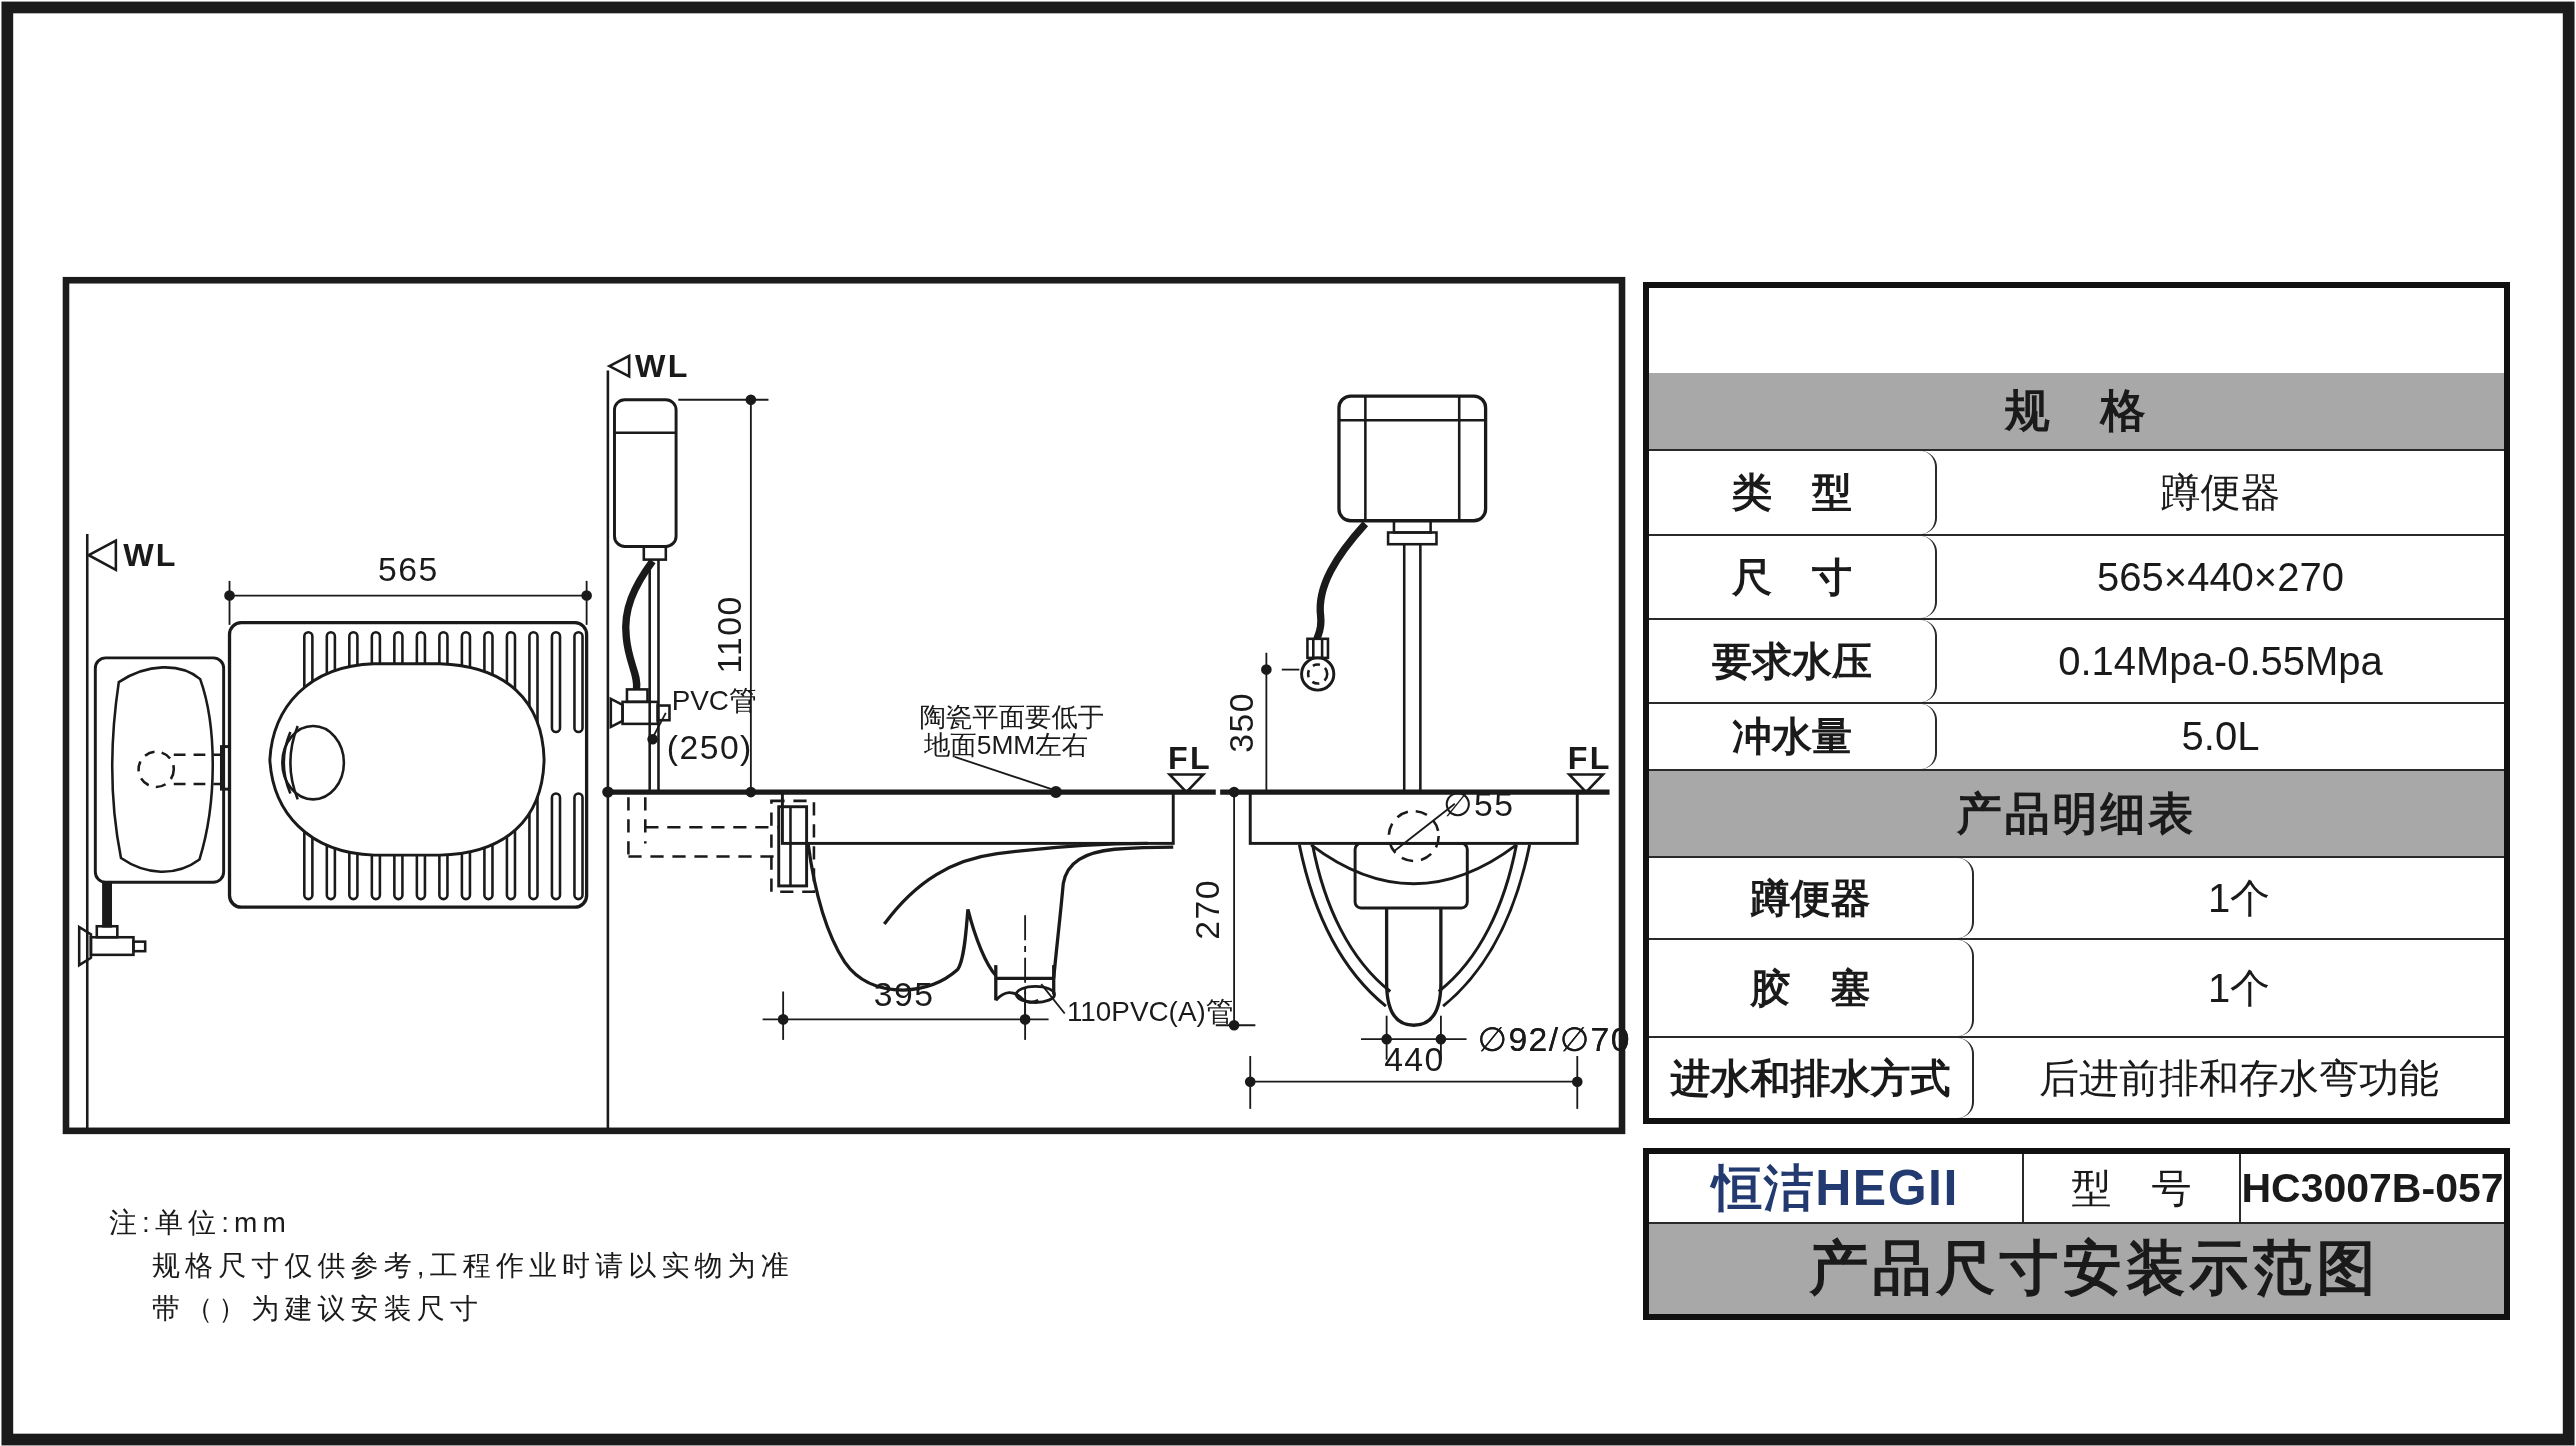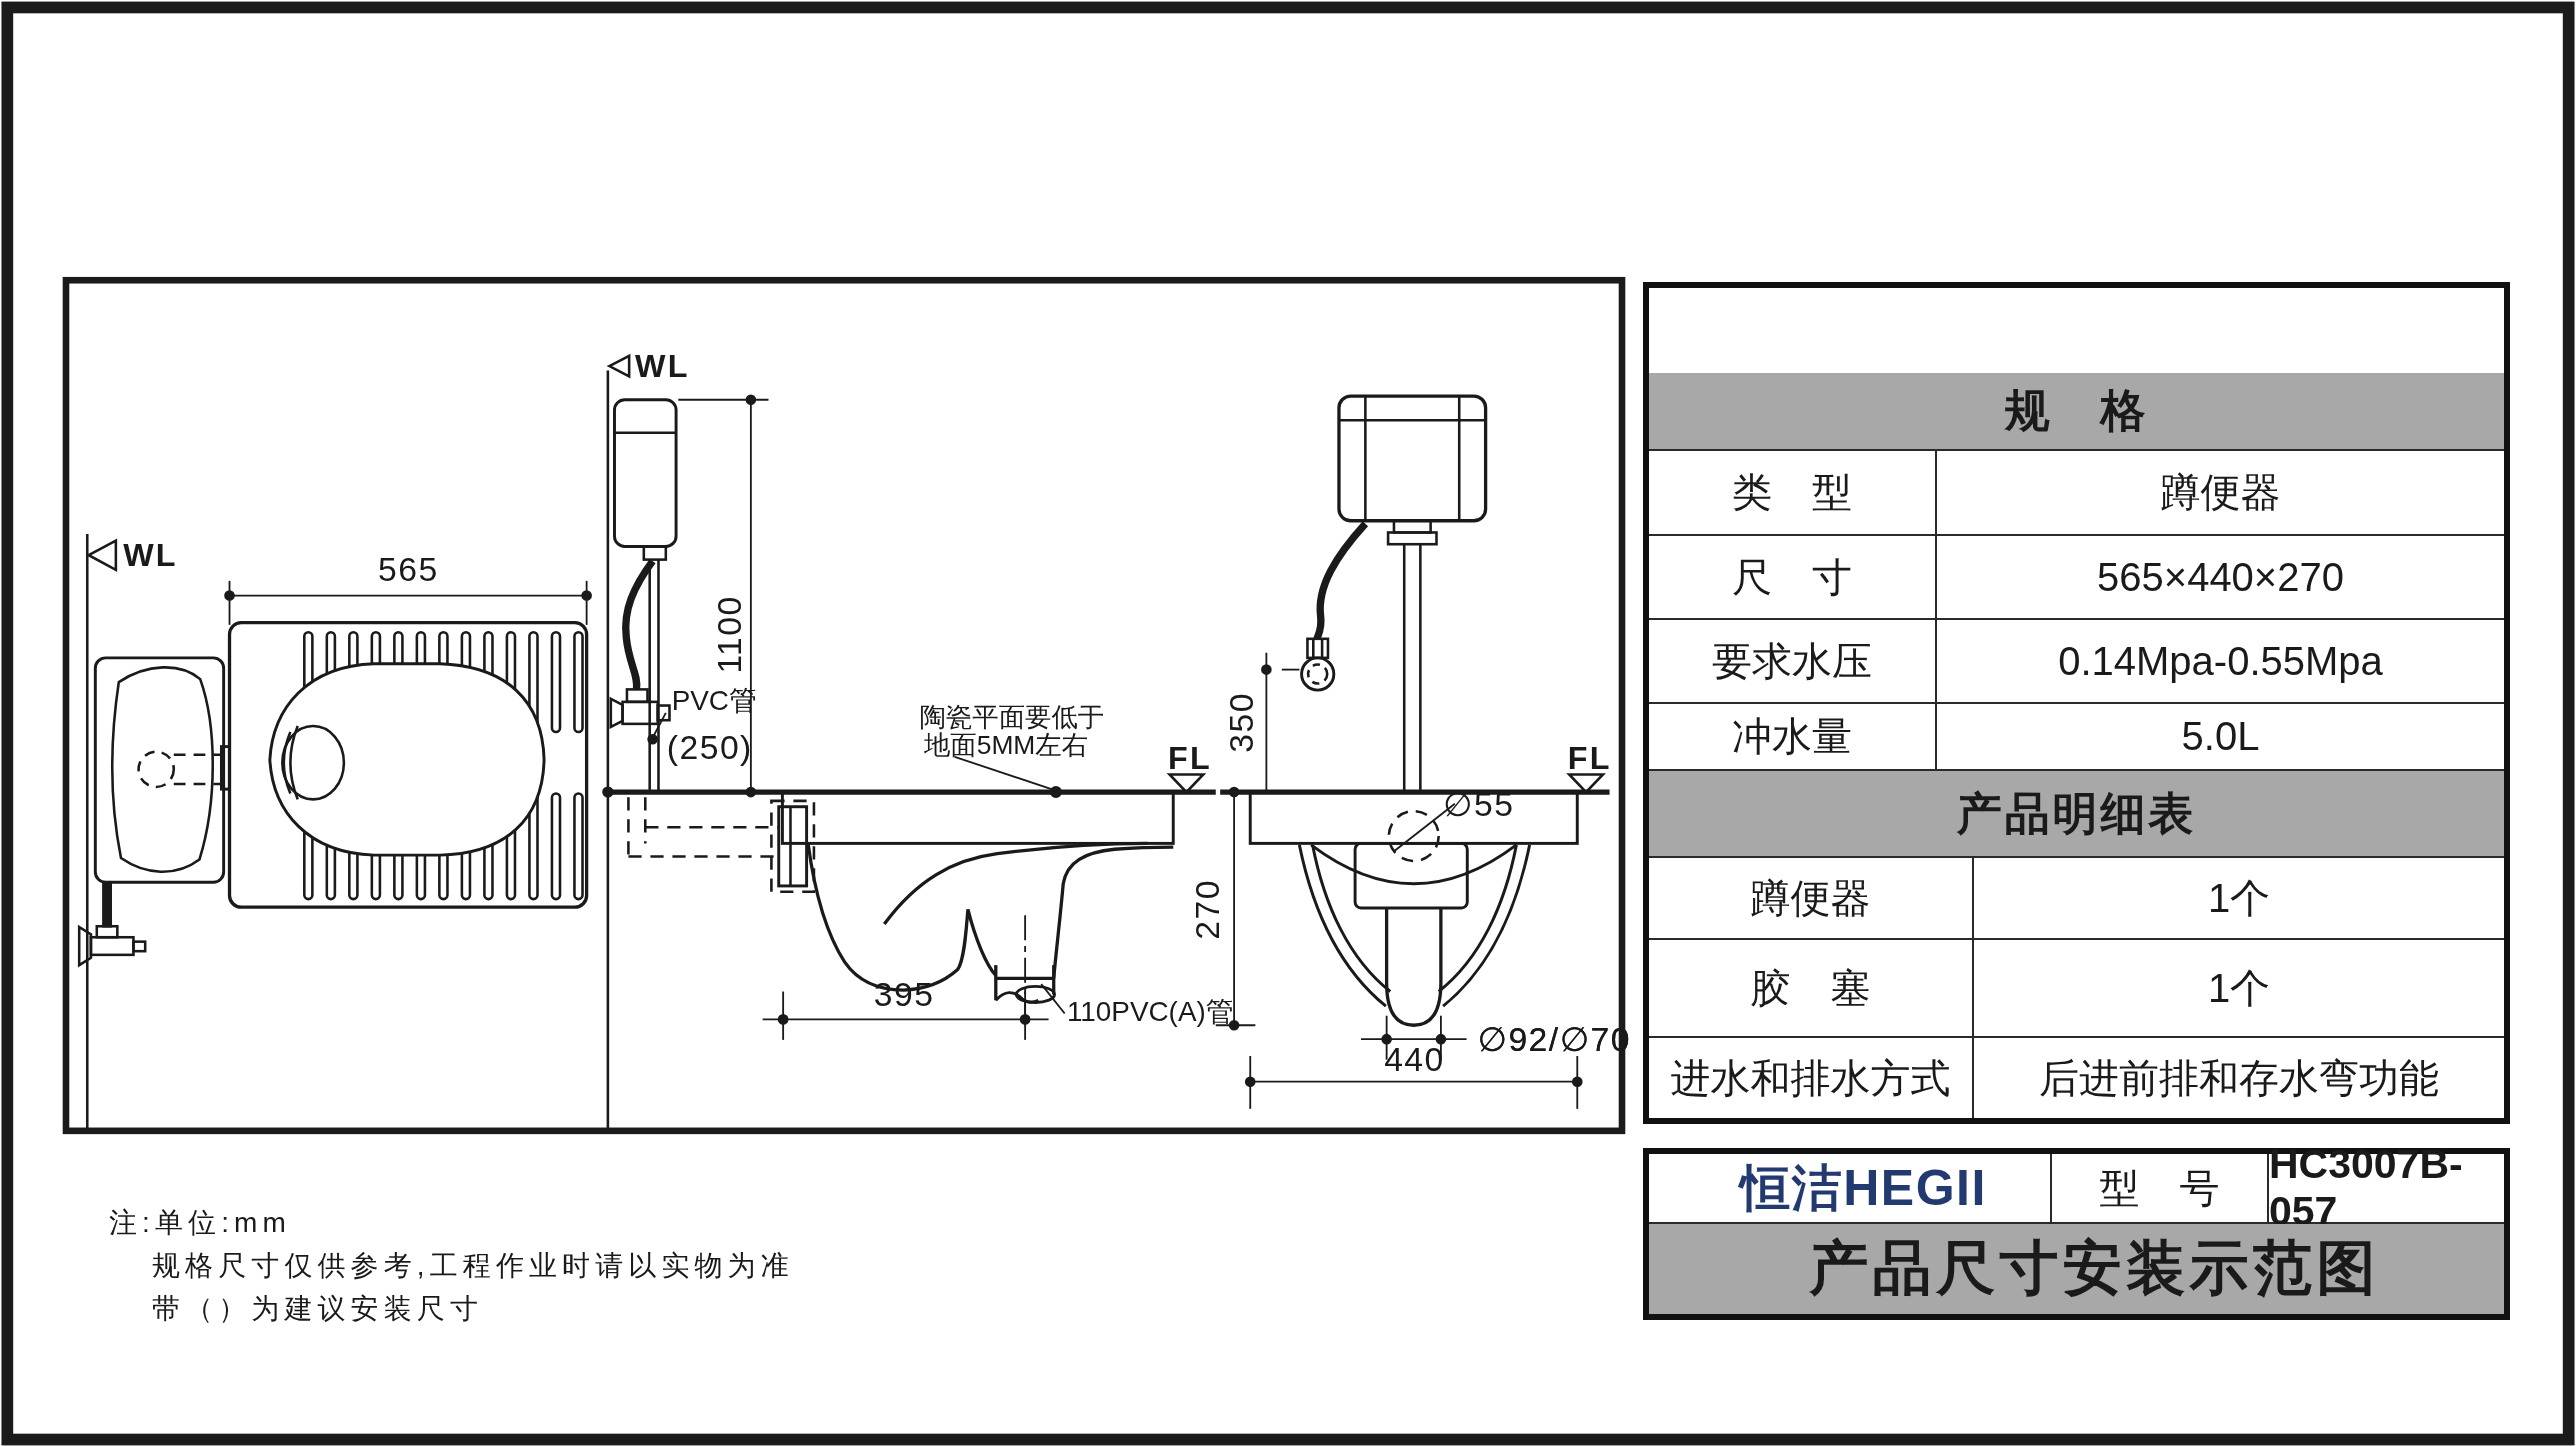--- a/index.html
+++ b/index.html
@@ -13,28 +13,28 @@
   .note2{font-size:36px;font-weight:500;}
 
   
   .spec-table{position:absolute;left:1643px;top:282px;width:867px;height:842px;
       border:6.6px solid #111;box-sizing:border-box;display:flex;flex-direction:column;background:#fff;justify-content:flex-end;}
   .trow{display:flex;border-top:2.2px solid #2a2a2a;box-sizing:border-box;align-items:stretch;}
   .trow.first{border-top:none;}
   .thead{background:#a8a8a8;justify-content:center;align-items:center;display:flex;
       font-size:45px;font-weight:600;letter-spacing:2.9px;}
   .tlabel{width:288px;border-right:2.2px solid #2a2a2a;display:flex;align-items:center;justify-content:center;
-      font-size:40px;font-weight:400;box-sizing:border-box;}
+      font-size:40px;font-weight:700;box-sizing:border-box;border-radius:16px;}
   .details .tlabel{width:325px;}
   .tvalue{flex:1;display:flex;align-items:center;justify-content:center;font-size:40px;font-weight:500;}
 
   
   .title-block{position:absolute;left:1643px;top:1148px;width:867px;height:172px;
       border:6.6px solid #111;box-sizing:border-box;display:flex;flex-direction:column;background:#fff;}
-  .tb-top{height:70px;display:flex;border-bottom:2.2px solid #2a2a2a;box-sizing:border-box;padding-left:28px;}
+  .tb-top{height:70px;display:flex;border-bottom:2.2px solid #2a2a2a;box-sizing:border-box;}
   .tb-brand{width:375px;display:flex;align-items:center;justify-content:center;
       font-size:50px;font-weight:800;letter-spacing:1.5px;border-right:2.2px solid #2a2a2a;box-sizing:border-box;}
   .tb-modlabel{width:217px;display:flex;align-items:center;justify-content:center;
       font-size:40px;font-weight:500;border-right:2.2px solid #2a2a2a;box-sizing:border-box;}
   .tb-model{flex:1;display:flex;align-items:center;justify-content:center;font-size:41px;font-weight:600;}
   .tb-title{flex:1;background:#a8a8a8;display:flex;align-items:center;justify-content:center;
       font-size:59px;font-weight:700;letter-spacing:4.4px;padding-left:36px;}
 
   
   .notes{position:absolute;left:109px;top:1201px;font-size:28px;font-weight:500;

